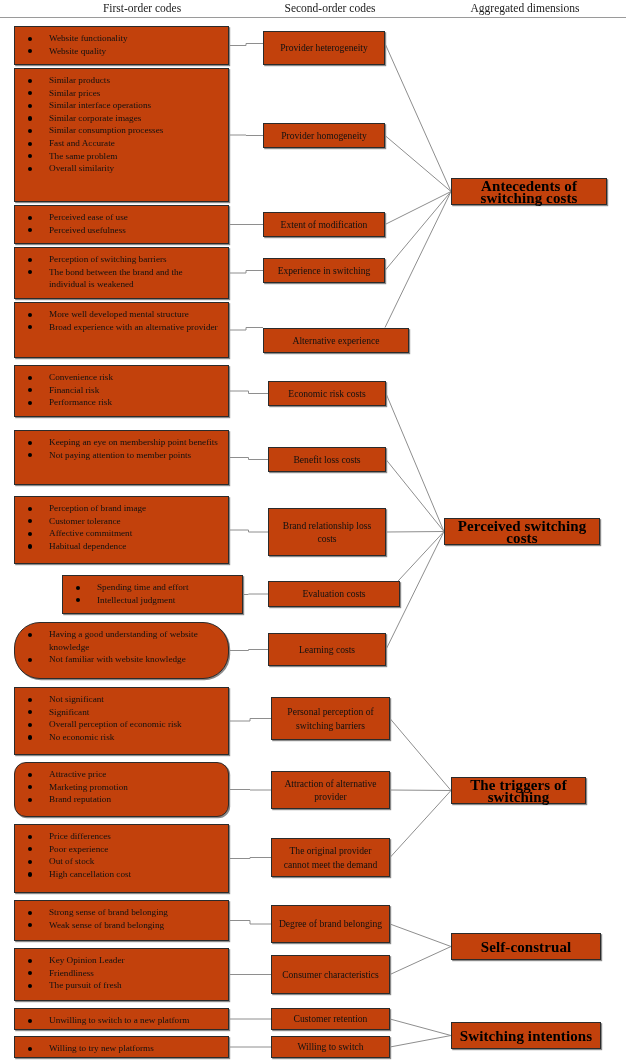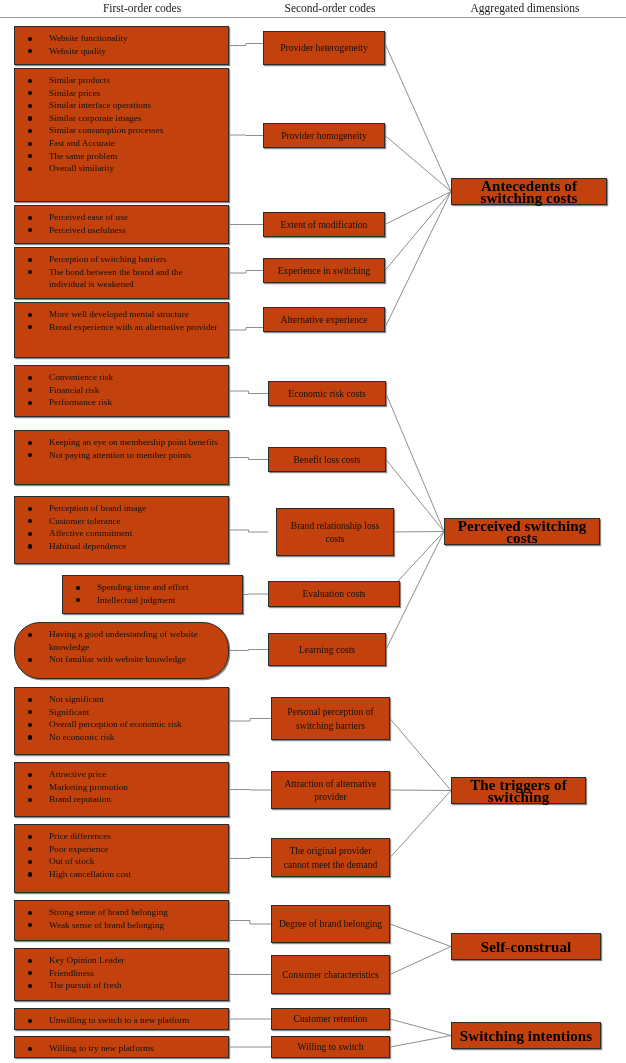--- a/index.html
+++ b/index.html
@@ -258,21 +258,21 @@
         </ul>
       </div>
       <div class="box fo-box" style="left: 14px; top: 687px; width: 215px; height: 68px;">
         <ul class="fo-list">
           <li><span class="bullet"></span><span>Not significant</span></li>
           <li><span class="bullet"></span><span>Significant</span></li>
           <li><span class="bullet"></span><span>Overall perception of economic risk</span></li>
           <li><span class="bullet"></span><span>No economic risk</span></li>
         </ul>
       </div>
-      <div class="box fo-box" style="left: 14px; top: 762px; width: 215px; height: 55px;">
+      <div class="box fo-box" style="left: 14px; top: 762px; width: 215px; height: 55px; border-radius: 12px;">
         <ul class="fo-list">
           <li><span class="bullet"></span><span>Attractive price</span></li>
           <li><span class="bullet"></span><span>Marketing promotion</span></li>
           <li><span class="bullet"></span><span>Brand reputation</span></li>
         </ul>
       </div>
       <div class="box fo-box" style="left: 14px; top: 824px; width: 215px; height: 69px;">
         <ul class="fo-list">
           <li><span class="bullet"></span><span>Price differences</span></li>
           <li><span class="bullet"></span><span>Poor experience</span></li>
@@ -310,30 +310,30 @@
       </div>
       <div class="box so-box" style="left: 263px; top: 123px; width: 122px; height: 25px;">
         <span class="so-label">Provider homogeneity</span>
       </div>
       <div class="box so-box" style="left: 263px; top: 212px; width: 122px; height: 25px;">
         <span class="so-label">Extent of modification</span>
       </div>
       <div class="box so-box" style="left: 263px; top: 258px; width: 122px; height: 25px;">
         <span class="so-label">Experience in switching</span>
       </div>
-      <div class="box so-box" style="left: 263px; top: 307px; width: 122px; height: 25px;">
+      <div class="box so-box" style="left: 263px; top: 328px; width: 146px; height: 25px;">
         <span class="so-label">Alternative experience</span>
       </div>
       <div class="box so-box" style="left: 268px; top: 381px; width: 118px; height: 25px;">
         <span class="so-label">Economic risk costs</span>
       </div>
       <div class="box so-box" style="left: 268px; top: 447px; width: 118px; height: 25px;">
         <span class="so-label">Benefit loss costs</span>
       </div>
-      <div class="box so-box" style="left: 268px; top: 508px; width: 118px; height: 48px; margin-left: 8px;">
+      <div class="box so-box" style="left: 268px; top: 508px; width: 118px; height: 48px;">
         <span class="so-label">Brand relationship loss costs</span>
       </div>
       <div class="box so-box" style="left: 268px; top: 581px; width: 132px; height: 26px;">
         <span class="so-label">Evaluation costs</span>
       </div>
       <div class="box so-box" style="left: 268px; top: 633px; width: 118px; height: 33px;">
         <span class="so-label">Learning costs</span>
       </div>
       <div class="box so-box" style="left: 271px; top: 697px; width: 119px; height: 43px;">
         <span class="so-label">Personal perception of switching barriers</span>

